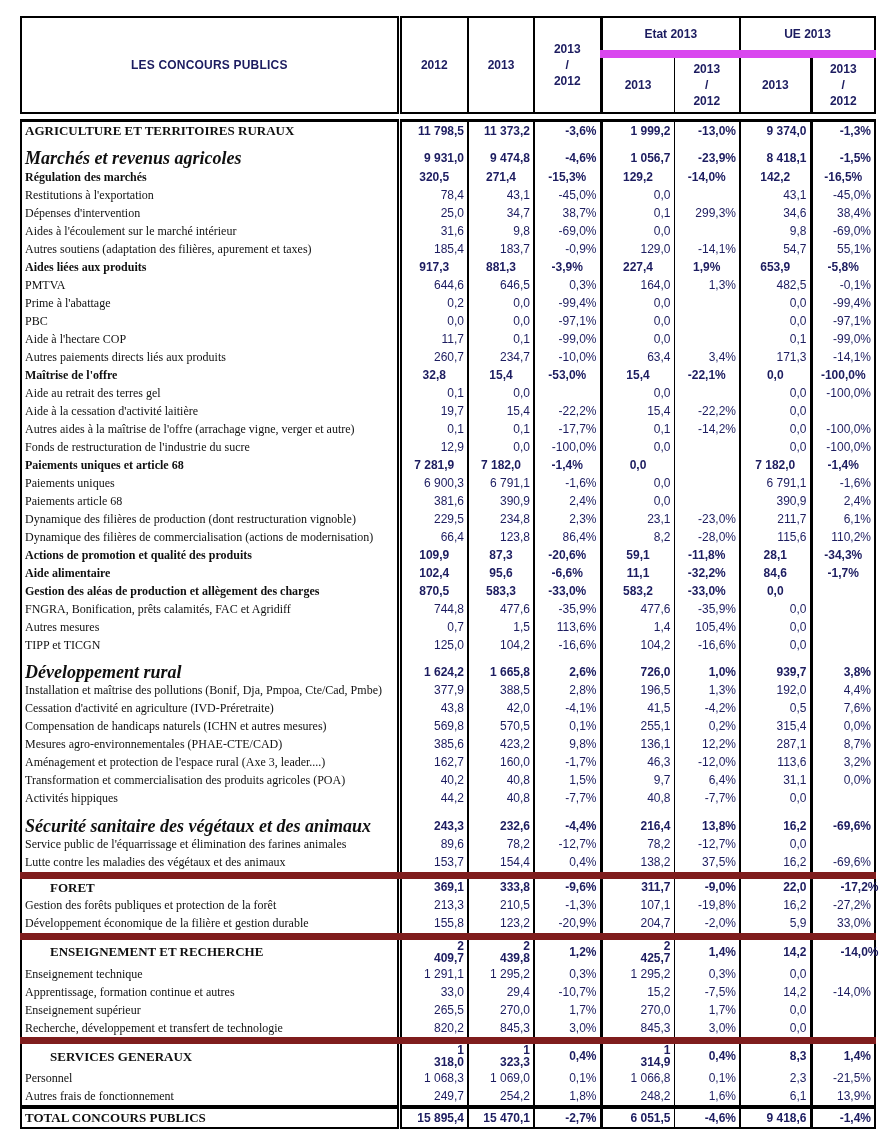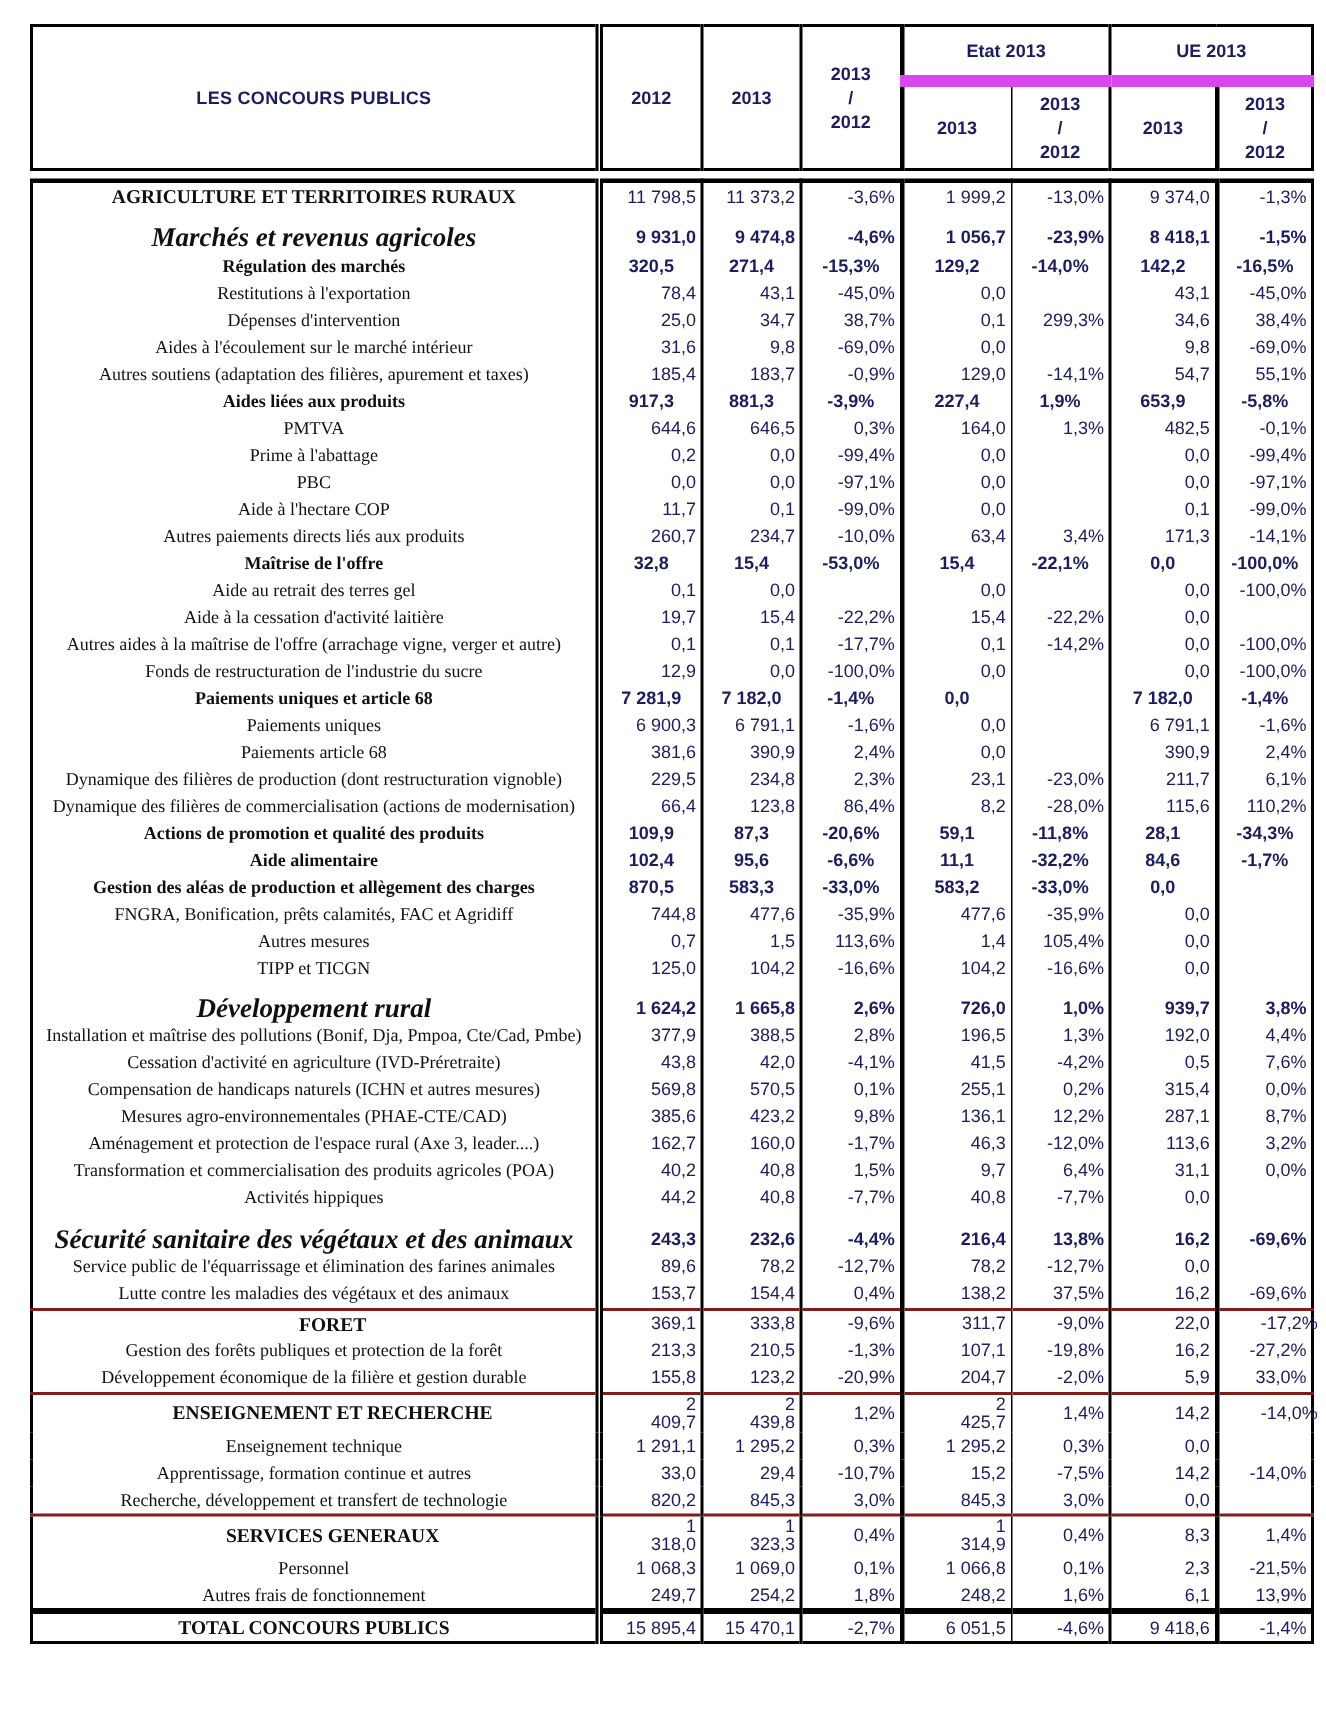--- a/index.html
+++ b/index.html
@@ -44,35 +44,35 @@
 
   
   .bodygap { height:5px; }
   table.bd { border:2px solid #000; border-top:3px solid #000; }
   table.bd td {
     height:18px; padding:0 3px; vertical-align:middle;
     font-size:12px; line-height:1.05;
   }
   td.lbl {
     font-family:"Liberation Serif","DejaVu Serif",serif;
-    color:#101010; text-align:center; padding-left:3px;
+    color:#101010; text-align:left; padding-left:3px;
     overflow:hidden; white-space:nowrap;
   }
   td.num {
     font-family:"Liberation Sans","DejaVu Sans",sans-serif;
     color:#1c1c60; text-align:right; padding-right:4px;
   }
   tr.bold td.lbl  { font-weight:700; }
   tr.bold td.num  { font-weight:700;text-align:center; }
   tr.caps td.lbl  { font-weight:700; font-size:13px; }
-  tr.caps td.num  { font-weight:400;margin-left:36px; }
+  tr.caps td.num  { font-weight:700;margin-left:36px; }
   tr.bolditalic td.lbl { font-weight:700; font-style:italic; font-size:18px; }
   tr.bolditalic td.num { font-weight:700;margin-left:23px; }
   tr.gap td { padding-top:9px; }
-  tr.sep-line td  { border-top:2px solid #7f1d1d;padding-left:28px; }
+  tr.sep-line td  { border-top:7px solid #7f1d1d;padding-left:28px; }
   tr.sep-heavy td { border-top:4px solid #000; }
 </style>
 </head>
 <body>
 
 <div class="page">
   <div class="wrap">
 
     <table class="hd">
       <colgroup>
@@ -577,20 +577,30 @@
     <td class="c0 lbl">Apprentissage, formation continue et autres</td>
     <td class="c1 num">33,0</td>
     <td class="c2 num">29,4</td>
     <td class="c3 num">-10,7%</td>
     <td class="c4 num">15,2</td>
     <td class="c5 num">-7,5%</td>
     <td class="c6 num">14,2</td>
     <td class="num">-14,0%</td>
   </tr>
           <tr>
+    <td class="c0 lbl">Enseignement supérieur</td>
+    <td class="c1 num">265,5</td>
+    <td class="c2 num">270,0</td>
+    <td class="c3 num">1,7%</td>
+    <td class="c4 num">270,0</td>
+    <td class="c5 num">1,7%</td>
+    <td class="c6 num">0,0</td>
+    <td class="num"></td>
+  </tr>
+          <tr>
     <td class="c0 lbl">Recherche, développement et transfert de technologie</td>
     <td class="c1 num">820,2</td>
     <td class="c2 num">845,3</td>
     <td class="c3 num">3,0%</td>
     <td class="c4 num">845,3</td>
     <td class="c5 num">3,0%</td>
     <td class="c6 num">0,0</td>
     <td class="num"></td>
   </tr>
           <tr class="caps sep-line">

